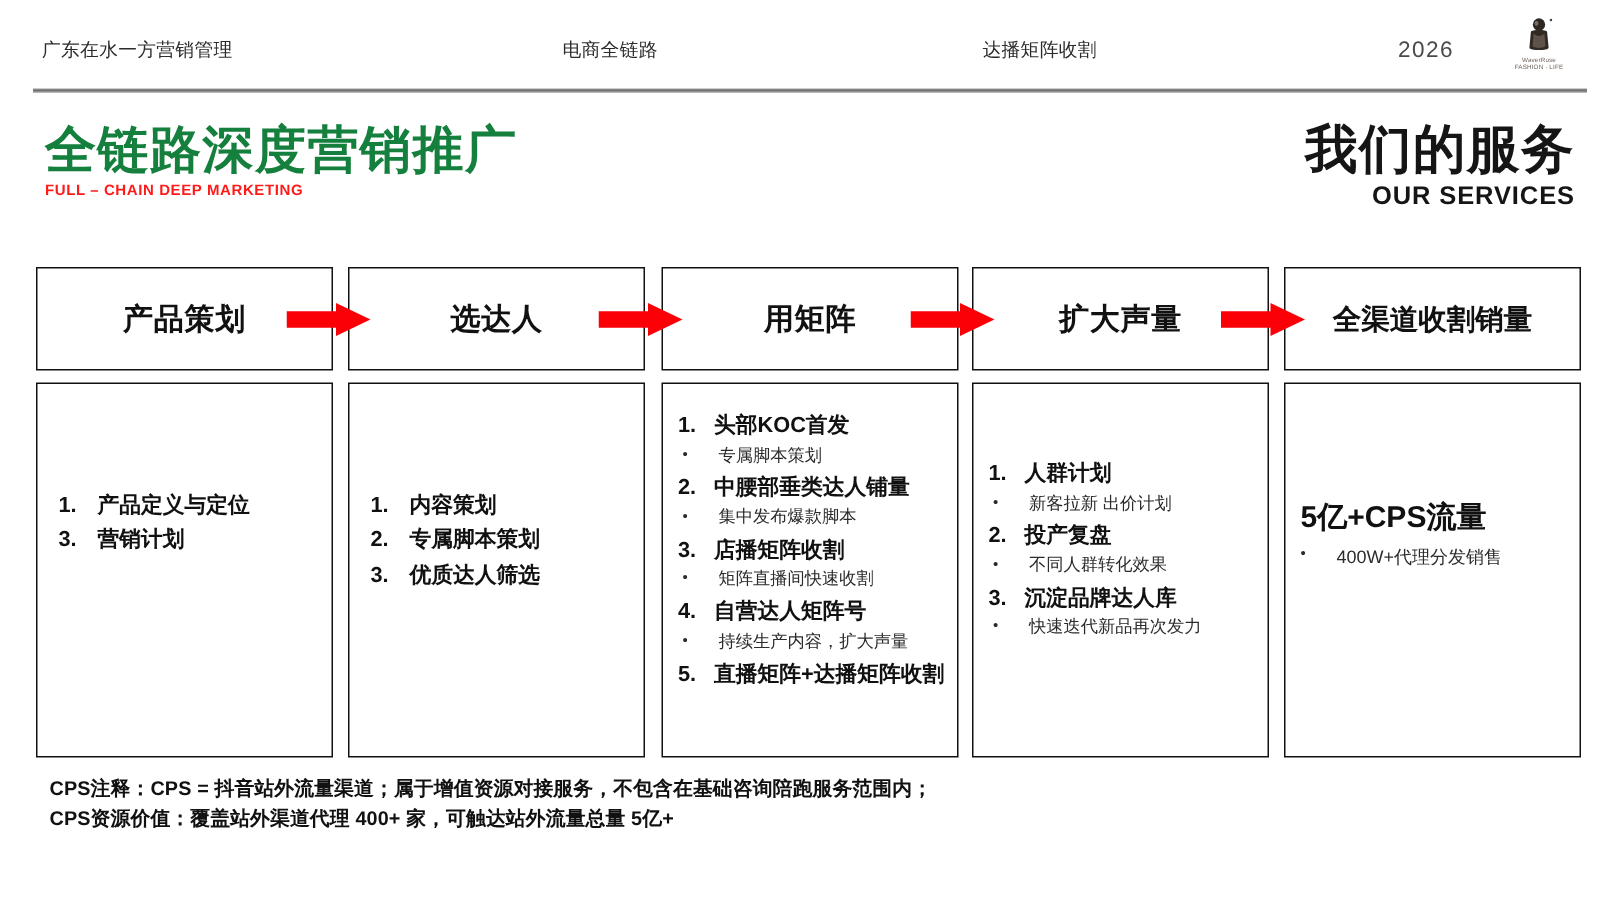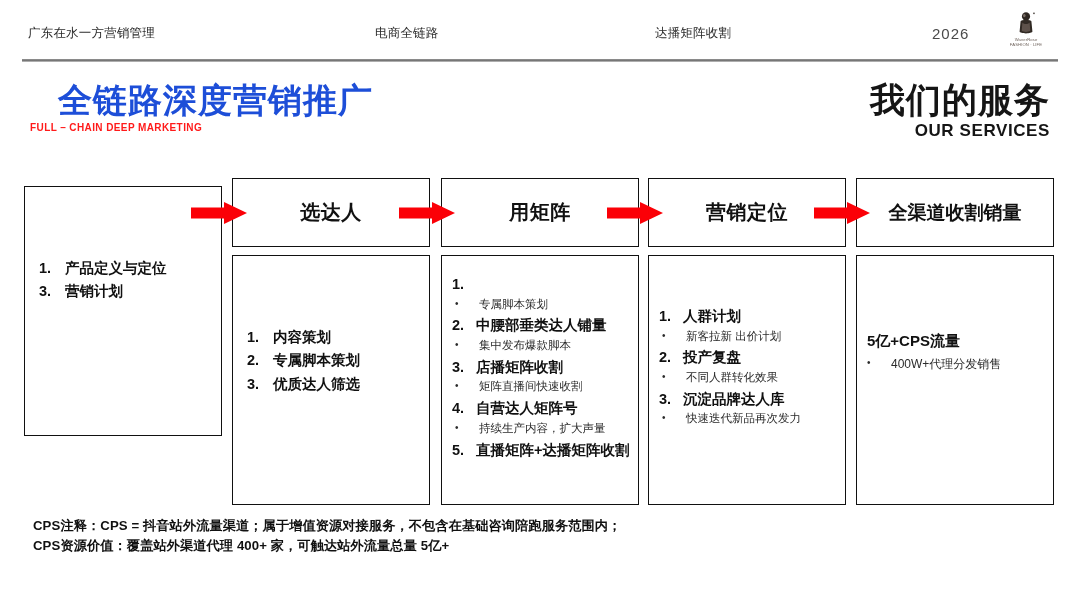--- a/index.html
+++ b/index.html
@@ -70,25 +70,24 @@
 
   
   .title-left {
     position: absolute;
     left: 30px;
     top: 83px;
   }
   .title-left .cn {
     font-size: 34px;
     font-weight: 700;
-    color: #1d4ed8;
+    color: #15803d;
     letter-spacing: 1px;
     line-height: 1.05;
     white-space: nowrap;
-    margin-left: 28px;
   }
   .title-left .en {
     margin-top: 3px;
     font-size: 10px;
     font-weight: 700;
     color: #ff1a1a;
     letter-spacing: .4px;
     white-space: nowrap;
   }
 
@@ -225,21 +224,21 @@
     text-align: left;
     font-size: 10px;
     padding-left: 3px;
   }
 
   .col3-inner { padding-top: 8px; }
   .col4-inner { padding-top: 40px; }
 
   .plain-block { padding-top: 64px; }
   .plain-block .bigline {
-    font-size: 15px;
+    font-size: 20px;
     font-weight: 700;
     color: #111;
     line-height: 1.5;
     white-space: nowrap;
   }
   .plain-block .subline {
     font-size: 12px;
     color: #2b2b2b;
     line-height: 1.5;
     display: flex;
@@ -310,20 +309,23 @@
     <polygon points="0,5.5 33,5.5 33,0 56,11 33,22 33,16.5 0,16.5" fill="#fb0007"></polygon>
   </svg>
   <svg class="arrow a2" viewBox="0 0 56 22">
     <polygon points="0,5.5 33,5.5 33,0 56,11 33,22 33,16.5 0,16.5" fill="#fb0007"></polygon>
   </svg>
   <svg class="arrow a3" viewBox="0 0 56 22">
     <polygon points="0,5.5 33,5.5 33,0 56,11 33,22 33,16.5 0,16.5" fill="#fb0007"></polygon>
   </svg>
 
   <div class="col c0">
+    <div class="head-box">
+      <span>产品策划</span>
+    </div>
     <div class="body-box">
       <ul class="simple-list">
         <li>
           <span class="num">1.</span><span>产品定义与定位</span>
         </li>
         <li>
           <span class="num">3.</span><span>营销计划</span>
         </li>
       </ul>
     </div>
@@ -350,20 +352,21 @@
 
   <div class="col c2">
     <div class="head-box">
       <span>用矩阵</span>
     </div>
     <div class="body-box">
       <ul class="rich-list col3-inner">
         <li>
           <div class="main">
               <span class="num">1.</span>
+              <span class="txt">头部KOC首发</span>
             </div>
           <div class="sub">
               <span class="dot">•</span>
               <span>专属脚本策划</span>
             </div>
         </li>
         <li>
           <div class="main">
               <span class="num">2.</span>
               <span class="txt">中腰部垂类达人铺量</span>
@@ -398,21 +401,21 @@
               <span class="num">5.</span>
               <span class="txt">直播矩阵+达播矩阵收割</span>
             </div>
         </li>
       </ul>
     </div>
   </div>
 
   <div class="col c3">
     <div class="head-box">
-      <span>营销定位</span>
+      <span>扩大声量</span>
     </div>
     <div class="body-box">
       <ul class="rich-list col4-inner">
         <li>
           <div class="main">
               <span class="num">1.</span>
               <span class="txt">人群计划</span>
             </div>
           <div class="sub">
               <span class="dot">•</span>

